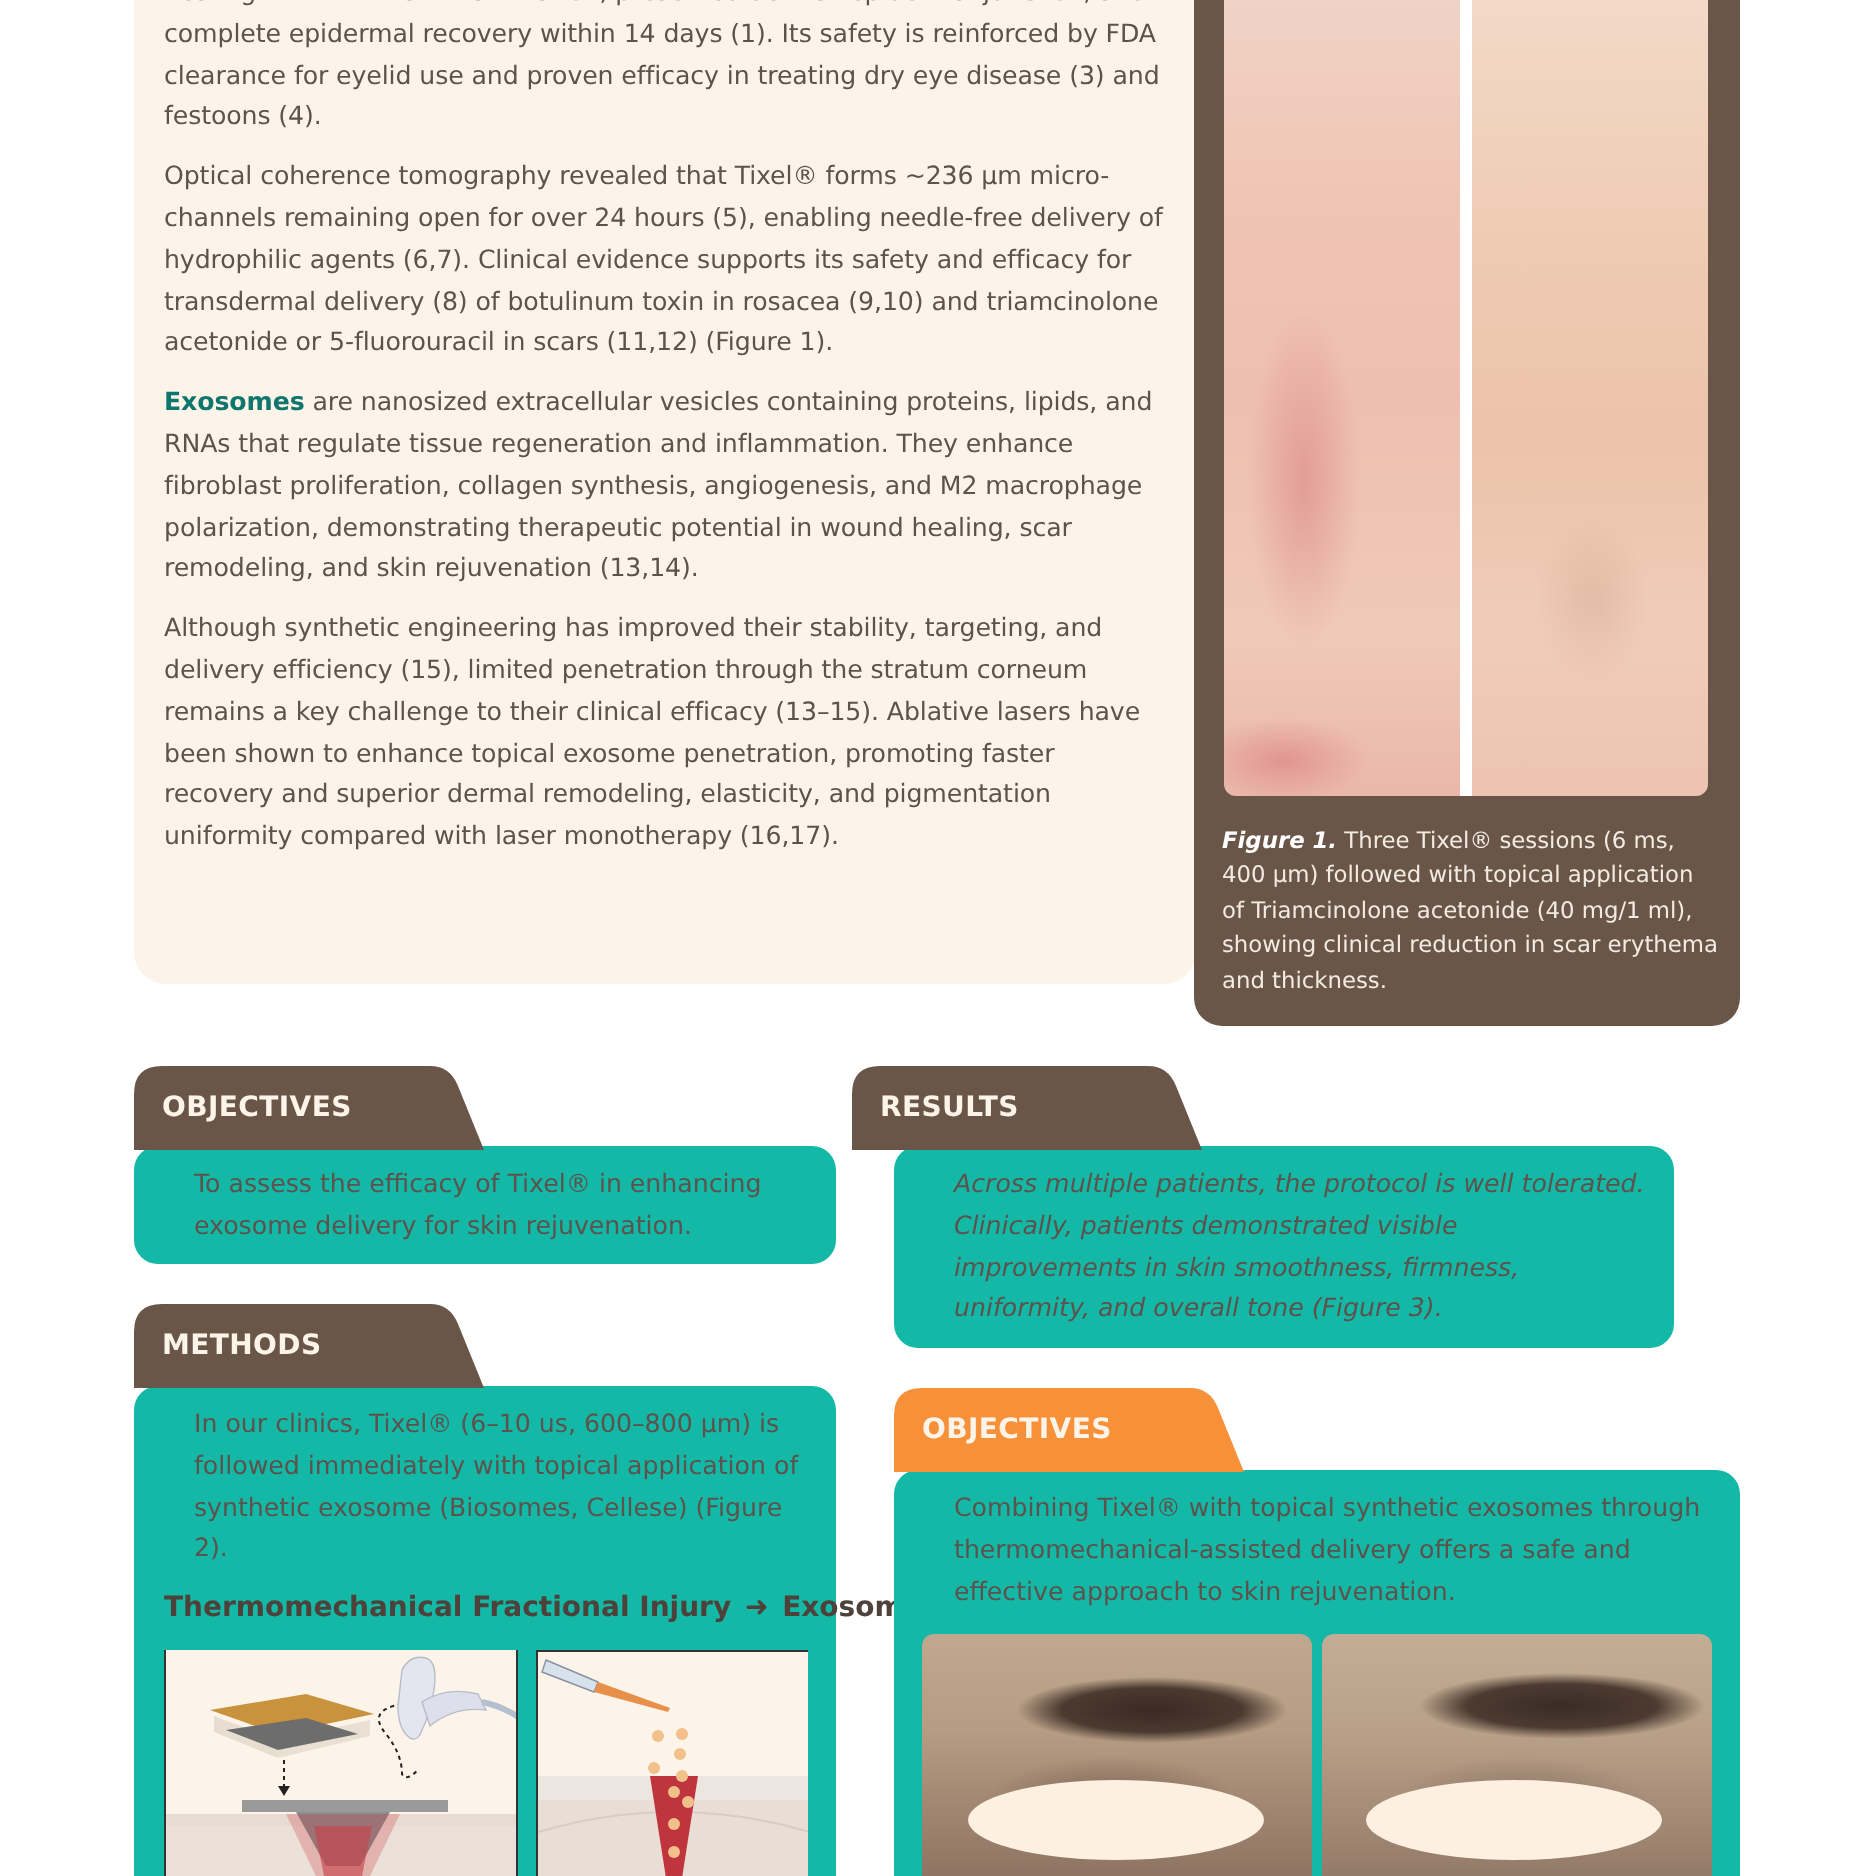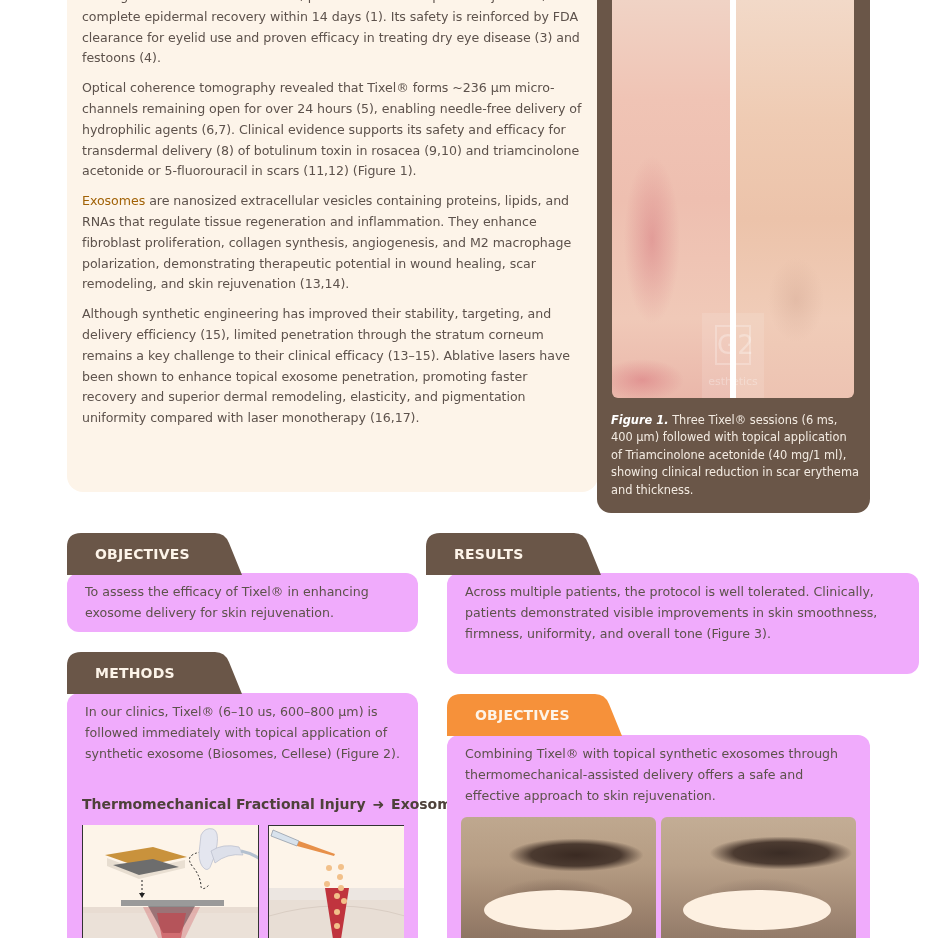--- a/index.html
+++ b/index.html
@@ -8,21 +8,21 @@
 
   .intro-card {
     position: absolute; left: 67px; top: -20px; width: 531px; height: 512px;
     background: #fdf4e9; border-radius: 16px;
   }
   .intro-text {
     position: absolute; left: 82px; top: -14px; width: 500px;
     font-size: 12.6px; line-height: 20.8px; color: #5d524c; letter-spacing: -0.05px;
   }
   .intro-text p { margin-bottom: 9px; }
-  .intro-text b { color: #a16207; font-weight: normal; }
+  .intro-text b { color: #0f766e; font-weight: bold; }
 
   .fig1-card {
     position: absolute; left: 597px; top: -20px; width: 273px; height: 533px;
     background: #6a5648; border-radius: 14px;
   }
   .fig1-photos { position: absolute; left: 612px; top: 0; width: 242px; height: 398px; border-radius: 0 0 6px 6px; overflow: hidden; }
   .fig1-before { position: absolute; left: 0; top: 0; width: 118px; height: 398px;
     background:
       radial-gradient(ellipse 40px 120px at 40px 240px, rgba(210,110,120,0.45), transparent 70%),
       radial-gradient(ellipse 60px 30px at 30px 380px, rgba(215,110,120,0.5), transparent 70%),
@@ -38,30 +38,30 @@
   .fig1-watermark-logo { position: absolute; left: 13px; top: 12px; width: 36px; height: 40px; border: 2px solid rgba(255,255,255,0.25);
     font-size: 26px; color: rgba(255,255,255,0.3); text-align: center; line-height: 36px; font-family: "DejaVu Sans", sans-serif; }
   .fig1-watermark-text { position: absolute; left: -10px; top: 62px; width: 82px; text-align: center; font-size: 11px; color: rgba(255,255,255,0.3); }
   .fig1-caption {
     position: absolute; left: 611px; top: 412px; width: 250px;
     font-size: 11.4px; line-height: 17.4px; color: #f3ebe2;
   }
   .fig1-caption b { font-weight: bold; color: #ffffff; font-style: italic; }
 
   .section-tab {
-    position: absolute; height: 42px; padding-left: 28px;
+    position: absolute; height: 42px; padding-left: 14px;
     font-family: "DejaVu Sans", sans-serif; font-weight: bold; font-size: 14px;
     color: #fdf4e9; line-height: 42px; letter-spacing: 0.2px;
   }
   .section-tab .tab-shape { position: absolute; left: 0; top: 0; width: 175px; height: 42px; }
   .section-tab .tab-label { position: relative; }
   .section-body {
-    position: absolute; background: #f0abfc; border-radius: 12px;
+    position: absolute; background: #14b8a6; border-radius: 12px;
     font-size: 12.6px; line-height: 20.8px; color: #5d524c;
-    padding: 9px 14px 0 18px;
+    padding: 9px 14px 0 30px;
   }
 
   .fig2-title {
     position: absolute; left: 82px; top: 796px; width: 330px;
     font-size: 14px; font-weight: bold; color: #4e413a; white-space: nowrap;
   }
   .fig2-arrow { display: inline-block; margin: 0 2px; }
   .fig2-panel { position: absolute; top: 825px; height: 113px; background: #fdf4e9; overflow: hidden; }
   .fig2-panel-left { left: 82px; width: 177px; border-left: 1px solid #333; border-right: 1px solid #333; }
   .fig2-panel-right { left: 268px; width: 136px; border-left: 1px solid #333; border-top: 1px solid #333; }
@@ -90,24 +90,20 @@
   <p><span>Optical coherence tomography revealed that Tixel® forms ~236 µm micro-channels remaining open for over 24 hours (5), enabling needle-free delivery of hydrophilic agents (6,7). Clinical evidence supports its safety and efficacy for transdermal delivery (8) of botulinum toxin in rosacea (9,10) and triamcinolone acetonide or 5-fluorouracil in scars (11,12) (Figure 1).</span></p>
   <p><b>Exosomes</b><span> are nanosized extracellular vesicles containing proteins, lipids, and RNAs that regulate tissue regeneration and inflammation. They enhance fibroblast proliferation, collagen synthesis, angiogenesis, and M2 macrophage polarization, demonstrating therapeutic potential in wound healing, scar remodeling, and skin rejuvenation (13,14).</span></p>
   <p><span>Although synthetic engineering has improved their stability, targeting, and delivery efficiency (15), limited penetration through the stratum corneum remains a key challenge to their clinical efficacy (13–15). Ablative lasers have been shown to enhance topical exosome penetration, promoting faster recovery and superior dermal remodeling, elasticity, and pigmentation uniformity compared with laser monotherapy (16,17).</span></p>
 </div>
 
 <div class="fig1-card"></div>
 <div class="fig1-photos">
   <div class="fig1-before"></div>
   <div class="fig1-divider"></div>
   <div class="fig1-after"></div>
-  <div class="fig1-watermark">
-    <div class="fig1-watermark-logo">G2</div>
-    <div class="fig1-watermark-text">esthetics</div>
-  </div>
 </div>
 <div class="fig1-caption">
   <b>Figure 1.</b><span> Three Tixel® sessions (6 ms, 400 µm) followed with topical application of Triamcinolone acetonide (40 mg/1 ml), showing clinical reduction in scar erythema and thickness.</span>
 </div>
 
 <div class="section-body" style="left:67px; top:573px; width:351px; height:59px;">
   <span>To assess the efficacy of Tixel® in enhancing exosome delivery for skin rejuvenation.</span>
 </div>
 <div class="section-tab" style="left:67px; top:533px;">
   <svg class="tab-shape" viewBox="0 0 175 42">
@@ -168,21 +164,21 @@
     <circle cx="71" cy="51" r="3" fill="#f2c08a"></circle>
       <circle cx="58" cy="58" r="3" fill="#f2c08a"></circle>
     <circle cx="72" cy="62" r="3" fill="#f2c08a"></circle>
       <circle cx="68" cy="70" r="3" fill="#f2c08a"></circle>
     <circle cx="75" cy="75" r="3" fill="#f2c08a"></circle>
       <circle cx="68" cy="86" r="3" fill="#f2c08a"></circle>
     <circle cx="68" cy="100" r="3" fill="#f2c08a"></circle>
   </svg>
 </div>
 
-<div class="section-body" style="left:447px; top:573px; width:472px; height:101px;">
+<div class="section-body" style="left:447px; top:573px; width:390px; height:101px;font-style:italic;">
   <span>Across multiple patients, the protocol is well tolerated. Clinically, patients demonstrated visible improvements in skin smoothness, firmness, uniformity, and overall tone (Figure 3).</span>
 </div>
 <div class="section-tab" style="left:426px; top:533px;">
   <svg class="tab-shape" viewBox="0 0 175 42">
       <path d="M0 42 V14 Q0 0 14 0 H148 Q158 0 162 10 L175 42 Z" fill="#6a5648"></path>
     </svg>
   <span class="tab-label">RESULTS</span>
 </div>
 
 <div class="section-body" style="left:447px; top:735px; width:423px; height:220px;">

